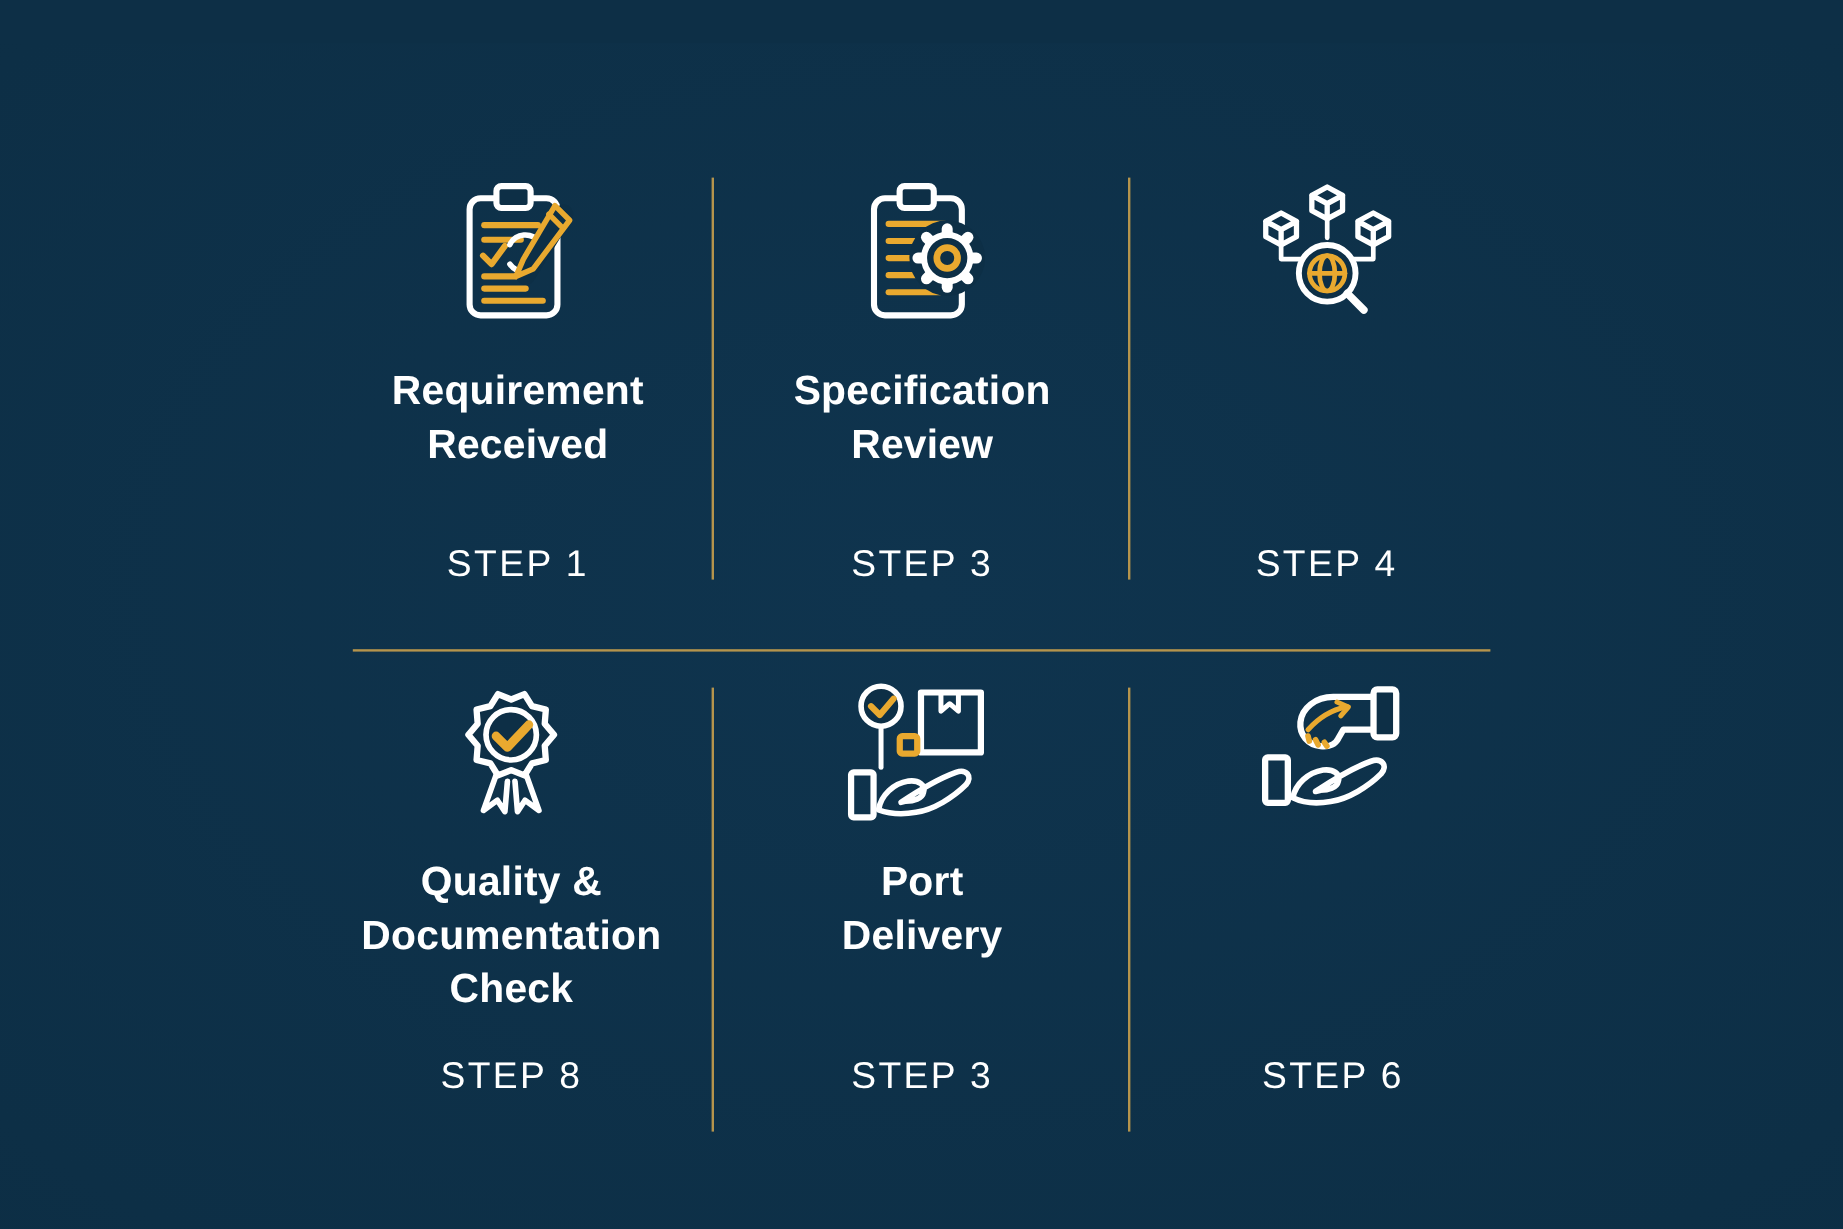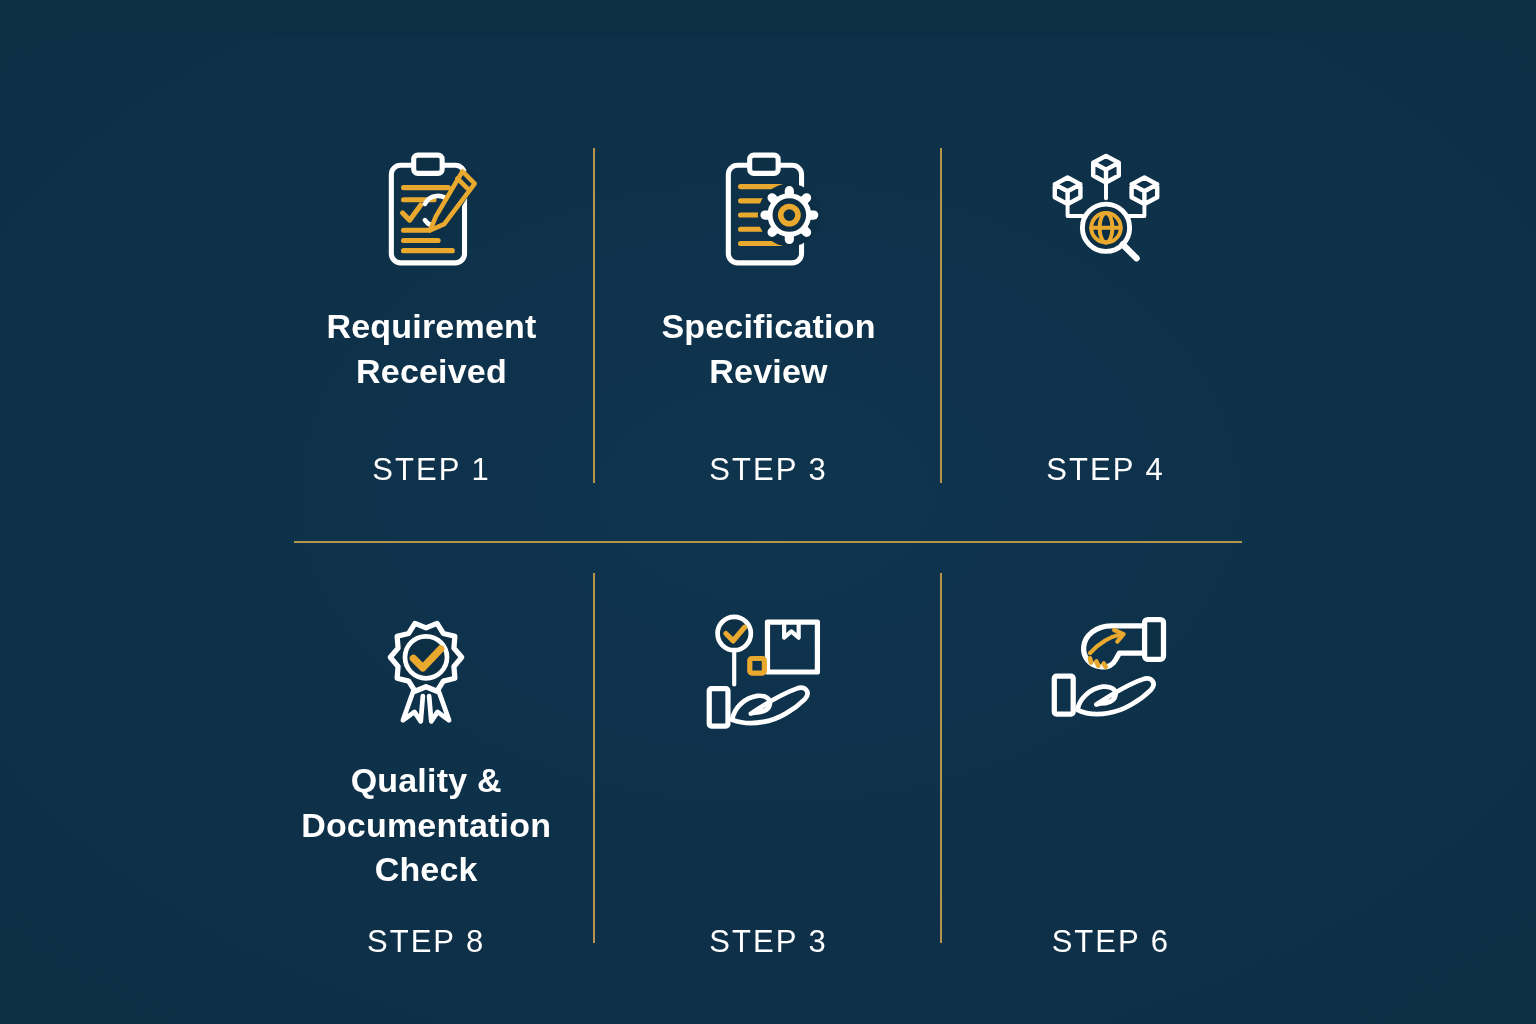--- a/index.html
+++ b/index.html
@@ -11,21 +11,21 @@
   .canvas{
     position:relative;width:1536px;height:1016px;
     background:radial-gradient(120% 120% at 50% 45%, #0f344e 0%, #0d2f46 55%, #0b2a3f 100%);
     margin-top:36px;
   }
   .row{
     position:absolute;left:263px;width:1011px;
     display:grid;grid-template-columns:repeat(3,1fr);
   }
   .row-1{top:108px;height:348px;}
-  .row-2{top:556px;height:372px;gap:16px;}
+  .row-2{top:511px;height:372px;gap:16px;}
   .cell{
     display:flex;flex-direction:column;align-items:center;
     text-align:center;height:100%;
   }
   .icon-wrap{display:flex;align-items:center;justify-content:center;}
   .row-1 .icon-wrap{height:130px;margin-top:2px;}
   .row-2 .icon-wrap{height:140px;margin-top:10px;}
   .title{
     margin-top:28px;color:#ffffff;font-weight:700;font-size:34px;
     line-height:1.31;white-space:pre-line;letter-spacing:.2px;
@@ -165,20 +165,22 @@
           <path d="M30 40 V72" stroke="#ffffff" stroke-width="4"></path>
           <circle cx="30" cy="23" r="16" fill="#0d2f46" stroke="#ffffff" stroke-width="4.5"></circle>
           <path d="M22 23 L29 30 L40 17" stroke="#e9a92f" stroke-width="5"></path>
           <rect x="62" y="12" width="48" height="48" stroke="#ffffff" stroke-width="5"></rect>
           <path d="M78 12 V27 L85 21 L92 27 V12" stroke="#ffffff" stroke-width="4"></path>
           <rect x="45" y="47" width="14" height="14" rx="2" stroke="#e9a92f" stroke-width="5"></rect>
           <rect x="6" y="76" width="18" height="36" rx="2" stroke="#ffffff" stroke-width="5"></rect>
           <path d="M28 106 C30 94 40 85 52 83 C60 82 66 86 64 92 C63 97 56 99 50 99 L46 100 C58 92 76 81 90 76 C98 73 104 79 98 86 C88 96 72 106 58 108 C47 110 36 109 28 106 Z" stroke="#ffffff" stroke-width="4.5"></path>
         </svg>
       </span>
+      <div class="title">Port
+Delivery</div>
       <div class="step">STEP 3</div>
     </div>
 
     <div class="cell">
       <span class="icon-wrap">
         <svg width="126" height="126" viewBox="0 0 120 120" fill="none" stroke-linecap="round" stroke-linejoin="round">
           <path d="M92 16 H60 C46 16 35 25 34 36 C33 46 40 54 50 55 C57 56 62 53 64 49 L68 42 H92" stroke="#ffffff" stroke-width="5"></path>
           <rect x="92" y="10" width="18" height="38" rx="3" fill="#0d2f46" stroke="#ffffff" stroke-width="5"></rect>
           <path d="M40 42 C50 31 60 26 70 24" stroke="#e9a92f" stroke-width="4"></path>
           <path d="M72 24 L63 20 M72 24 L66 31" stroke="#e9a92f" stroke-width="4"></path>

